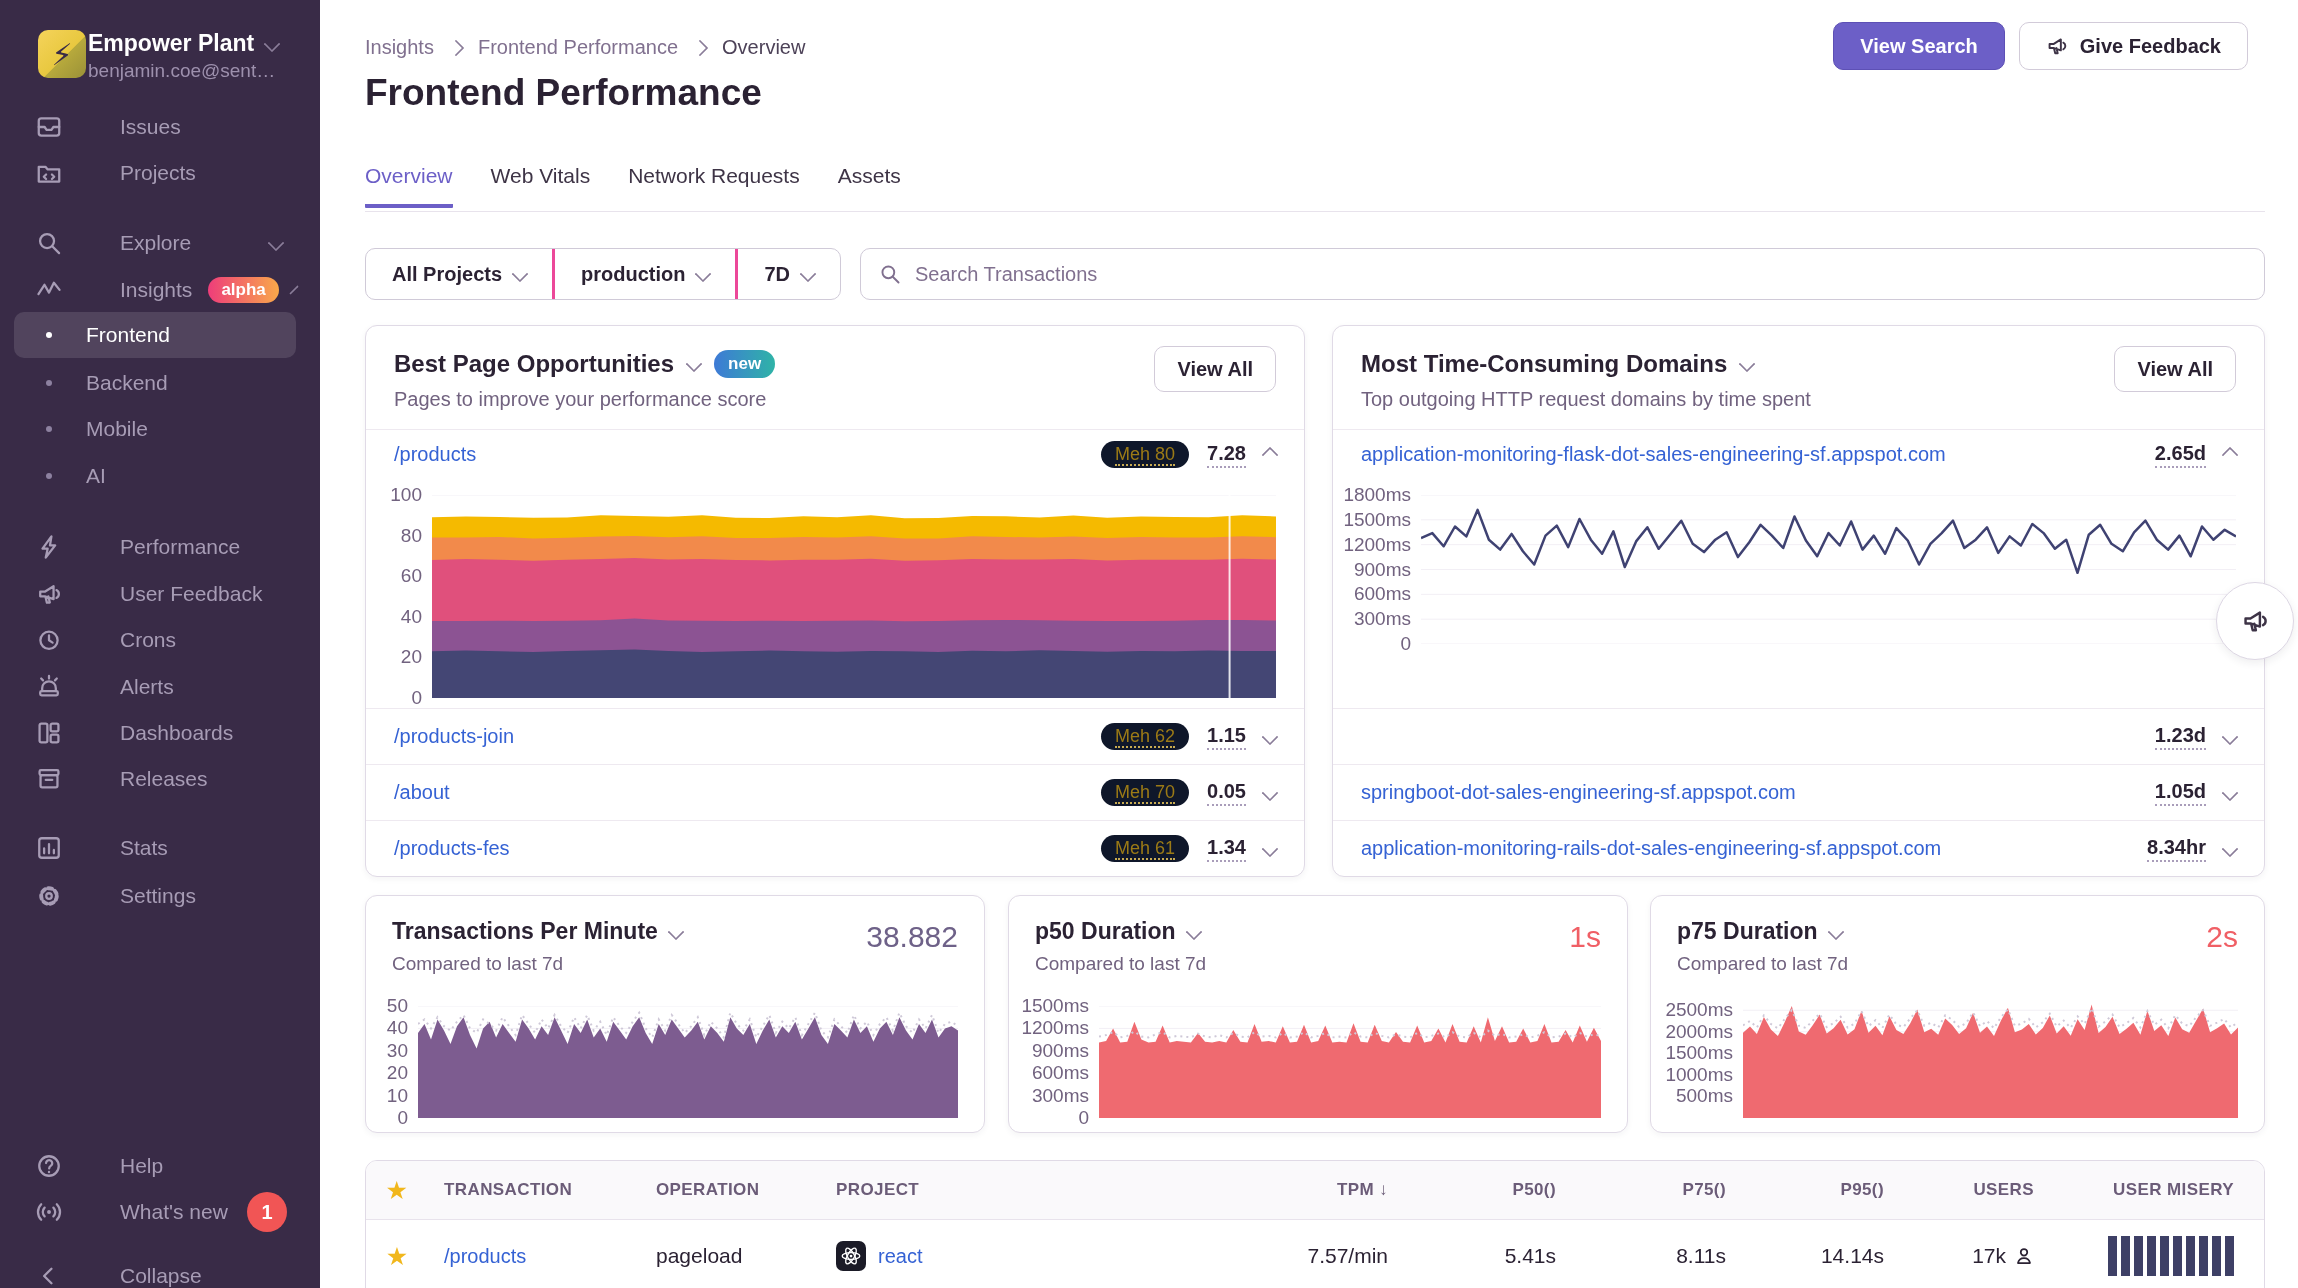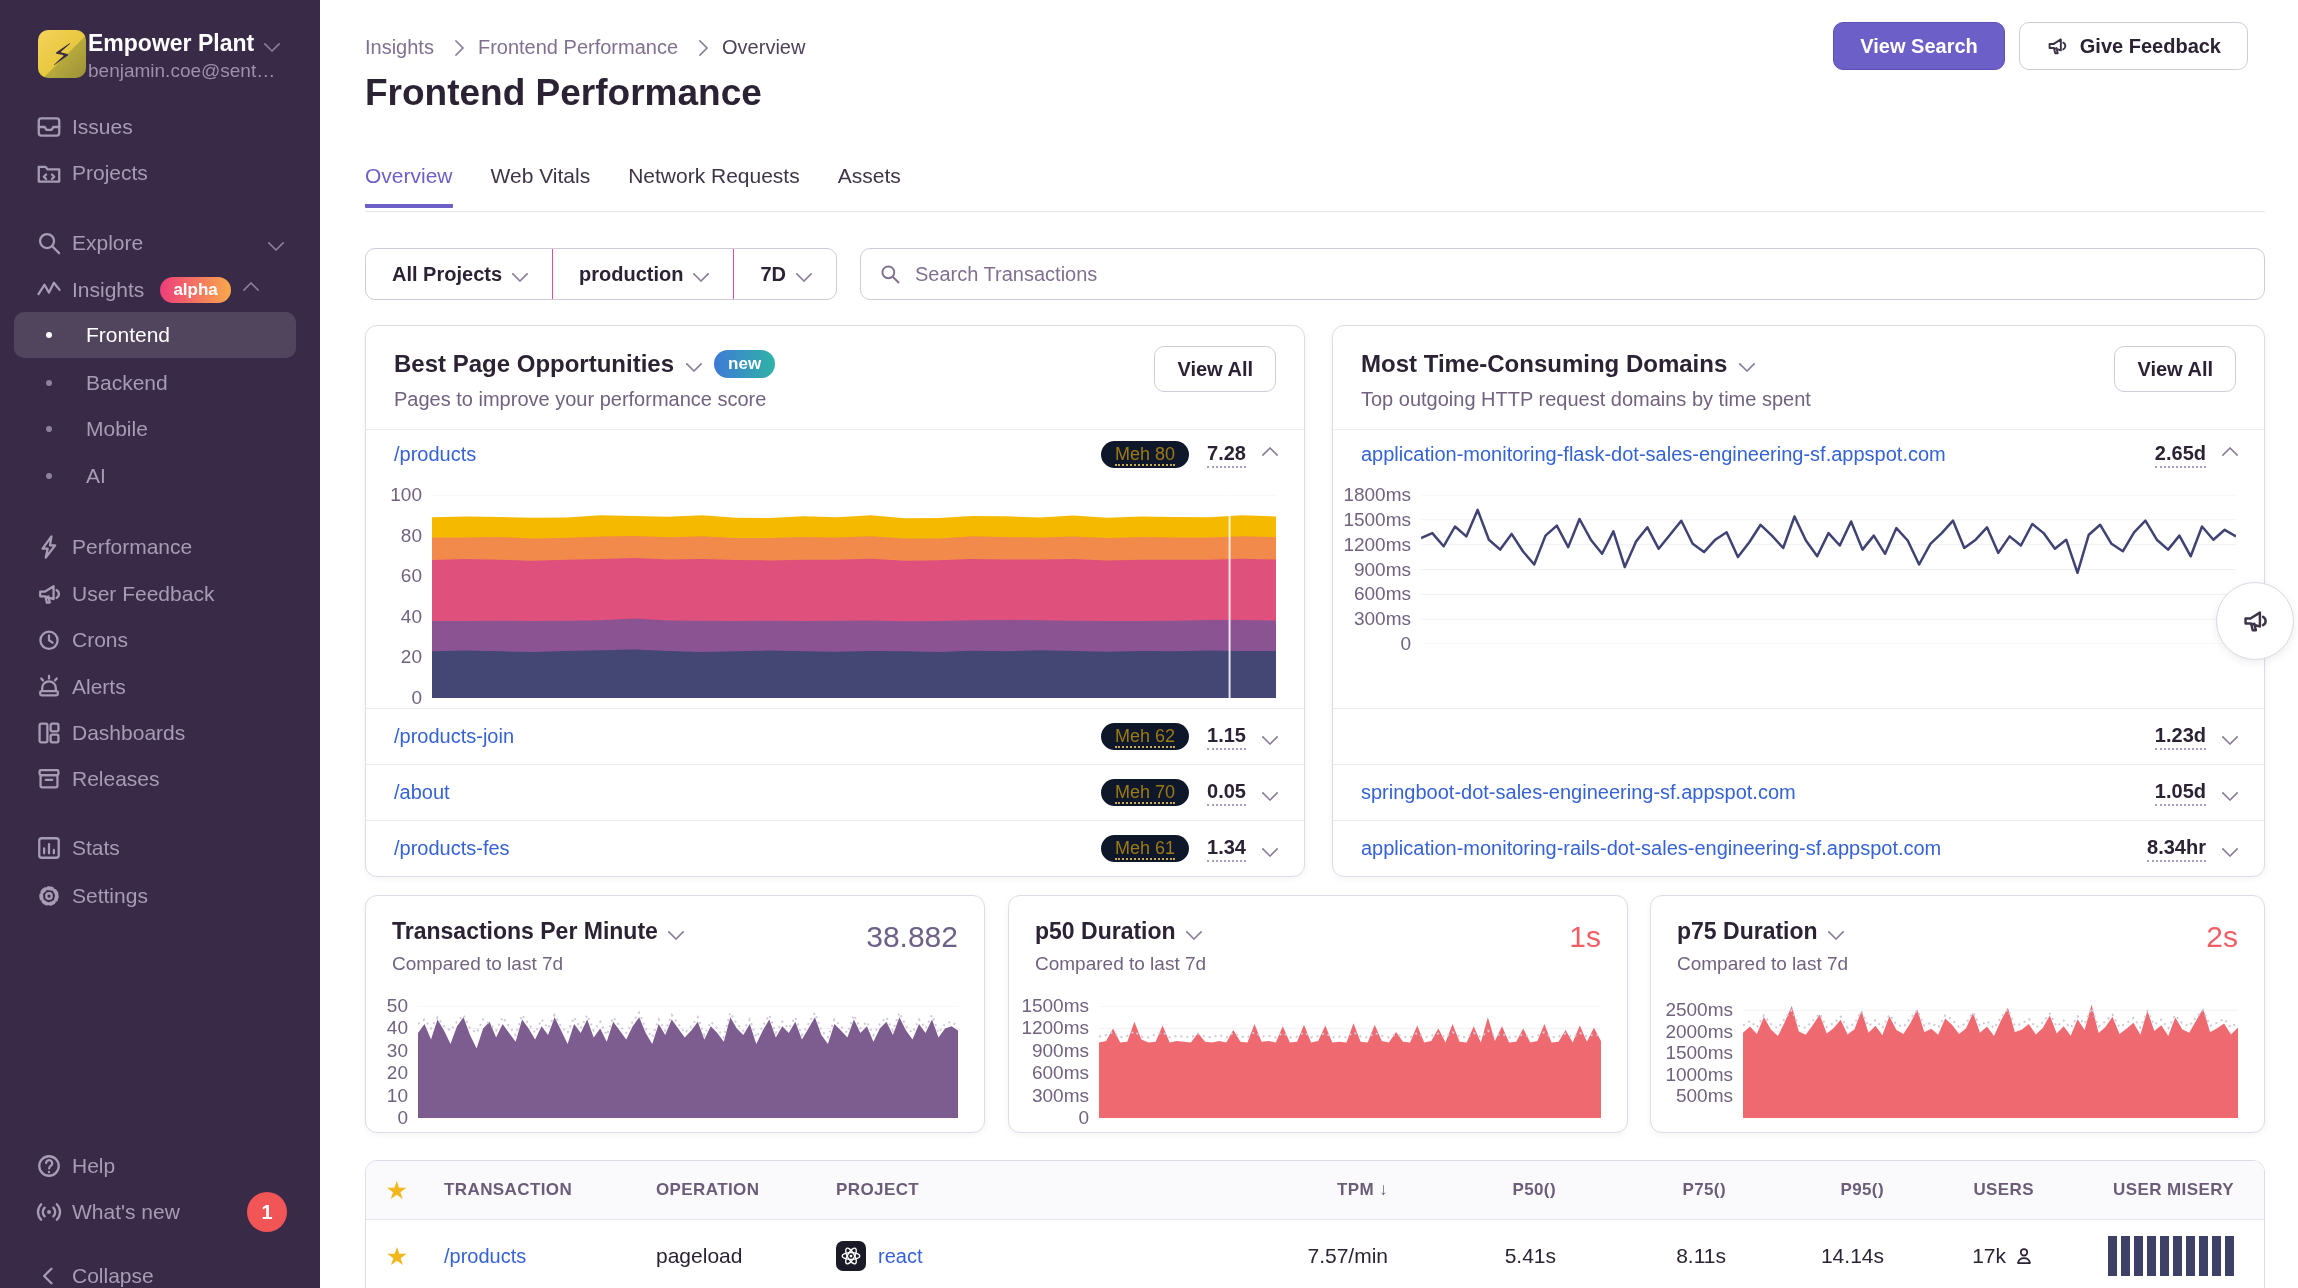--- a/index.html
+++ b/index.html
@@ -7,21 +7,21 @@
        font-family:"Liberation Sans","DejaVu Sans",sans-serif;color:#2b2233;}
   
   .sidebar{position:absolute;left:0;top:0;width:320px;height:1288px;background:#392b47;color:#a79cb5;}
   .org{position:absolute;left:0;top:0;right:0;height:110px;}
   .org-logo{position:absolute;left:38px;top:30px;width:48px;height:48px;border-radius:10px;
             background:linear-gradient(135deg,#f5d35b 0%,#e8c83f 55%,#b7a93c 56%,#9a9138 100%);
             display:flex;align-items:center;justify-content:center;}
   .org-logo span{color:#392b47;font-size:30px;font-weight:700;}
   .org-name{position:absolute;left:88px;top:30px;font-size:23px;font-weight:700;color:#fff;display:flex;align-items:center;gap:12px;}
   .org-email{position:absolute;left:88px;top:60px;font-size:19px;color:#9d90ad;}
-  .sn-item{position:absolute;left:0;right:0;height:46px;display:flex;align-items:center;padding-left:72px;
+  .sn-item{position:absolute;left:0;right:0;height:46px;display:flex;align-items:center;padding-left:120px;
            font-size:21px;cursor:pointer;box-sizing:border-box;}
   .sn-ico{position:absolute;left:36px;width:26px;height:26px;display:inline-flex;}
   .sn-item .cv{margin-left:auto;margin-right:38px;}
   .sn-child{padding-left:86px;}
   .sn-child .bullet{position:absolute;left:46px;width:6px;height:6px;border-radius:50%;background:#8d81a0;}
   .sn-active{left:14px;right:24px;background:rgba(255,255,255,0.12);border-radius:10px;color:#fff;padding-left:72px;}
   .sn-active .bullet{left:32px;background:#fff;}
   .badge-alpha{margin-left:16px;padding:3px 13px;border-radius:20px;font-size:17px;font-weight:700;color:#fff;
                background:linear-gradient(90deg,#ee3d7a,#f9a94a);}
   .badge-count{margin-left:auto;margin-right:33px;width:40px;height:40px;border-radius:50%;background:#f15555;
@@ -44,21 +44,21 @@
   .btn-default{background:#fff;color:#2b2233;border:1px solid #d2cbd9;}
   .btn-default .icon{width:22px;height:22px;color:#3d3346;}
   
   .tabs{position:absolute;left:365px;top:164px;display:flex;gap:38px;font-size:21px;color:#3e3446;}
   .tab{padding-bottom:16px;cursor:pointer;}
   .tab.active{color:#6c5fc7;border-bottom:4px solid #6c5fc7;border-radius:0 0 1px 1px;}
   .tabs-rule{position:absolute;left:365px;right:33px;top:211px;height:1px;background:#e8e3ec;}
   .seg{position:absolute;left:365px;top:248px;height:52px;display:flex;align-items:center;background:#fff;
        border:1px solid #d0cad8;border-radius:10px;box-sizing:border-box;}
   .seg-part{display:flex;align-items:center;gap:12px;padding:0 26px;font-size:20px;font-weight:700;height:100%;cursor:pointer;}
-  .seg-part + .seg-part{border-left:1px solid #ec4899;}
+  .seg-part + .seg-part{border-left:3px solid #ec4899;}
   .search{position:absolute;left:860px;right:33px;top:248px;height:52px;border:1px solid #d0cad8;border-radius:10px;
           display:flex;align-items:center;padding:0 18px;gap:12px;box-sizing:border-box;background:#fff;}
   .search .icon{width:22px;height:22px;color:#80708f;flex:none;}
   .search input{border:none;outline:none;flex:1;font-size:20px;font-family:inherit;color:#2b2233;background:transparent;}
   .search input::placeholder{color:#80708f;}
   
   .card{position:absolute;background:#fff;border:1px solid #e0dae6;border-radius:12px;
         box-shadow:0 2px 6px rgba(43,34,51,0.05);box-sizing:border-box;display:flex;flex-direction:column;overflow:hidden;}
   .cardA{left:365px;top:325px;width:940px;height:552px;}
   .cardB{left:1332px;top:325px;width:933px;height:552px;}

